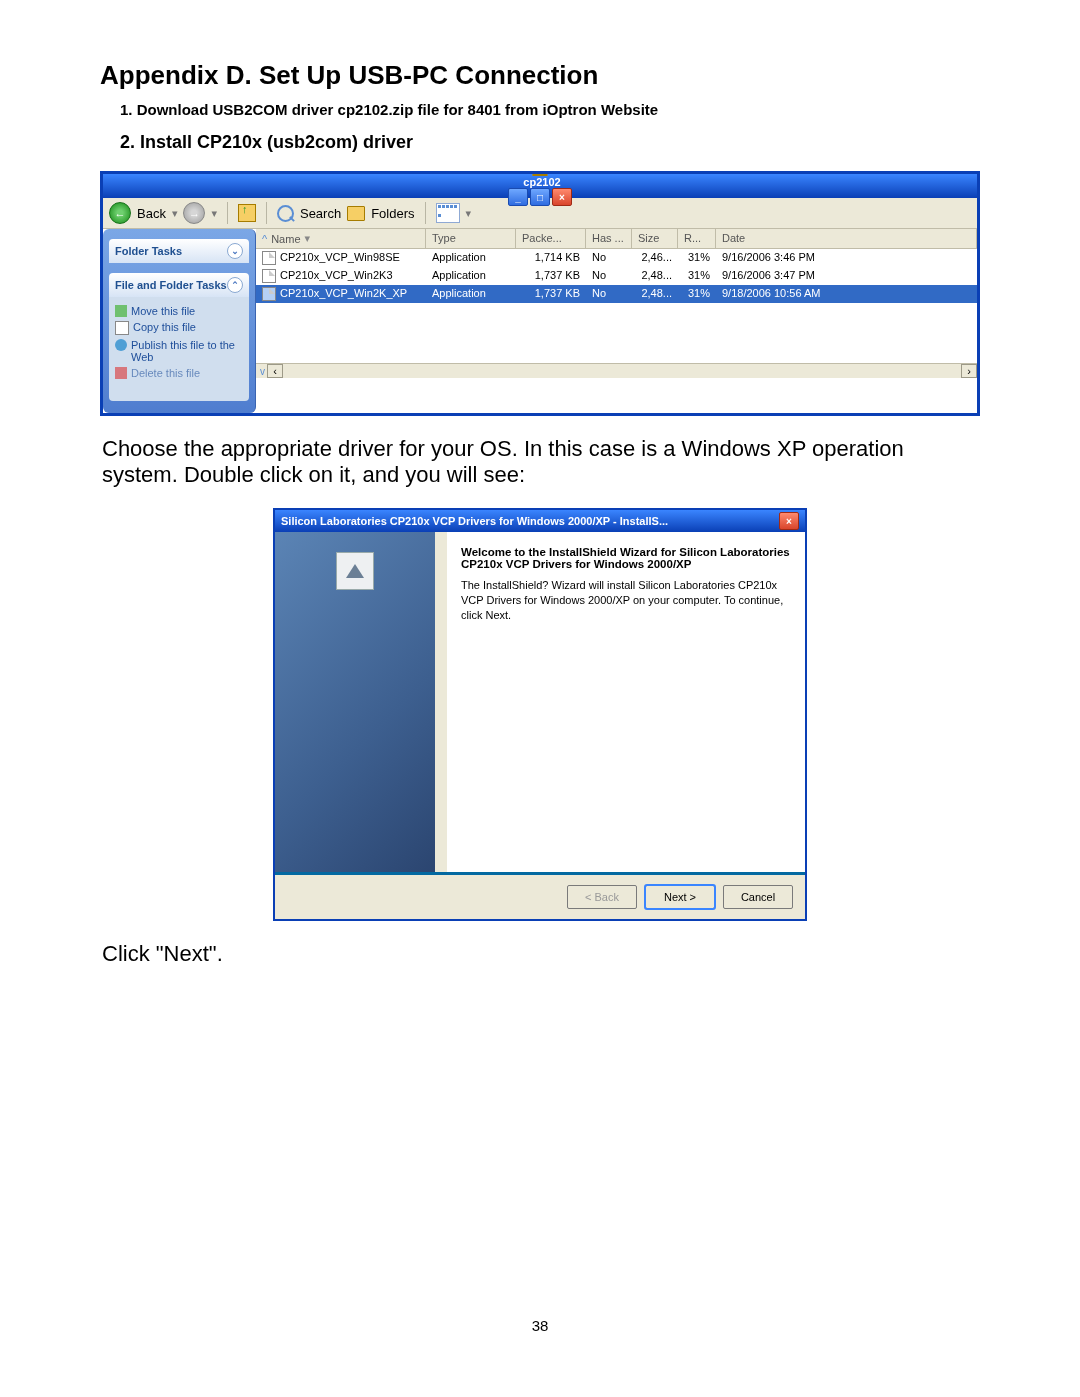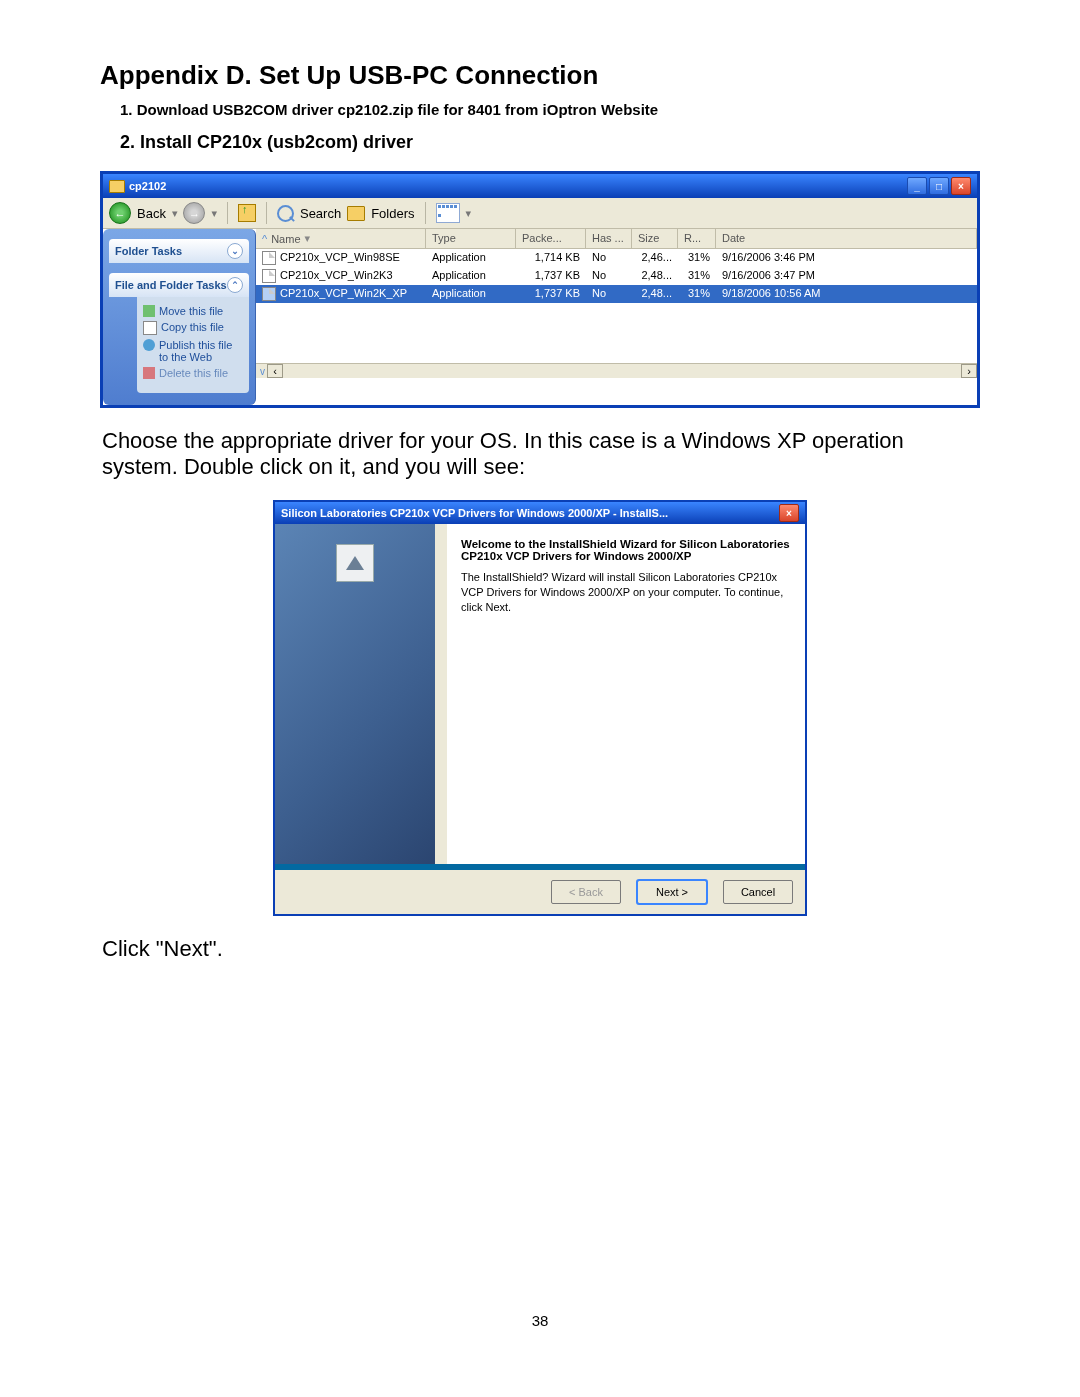--- a/index.html
+++ b/index.html
@@ -20,21 +20,21 @@
   .explorer {
     border: 3px solid #0a3fb5;
     background: #ece9d8;
     font-family: Tahoma, sans-serif;
     font-size: 11px;
   }
   .ex-titlebar {
     background: linear-gradient(#3a85ff,#0a3fb5);
     color: #fff;
     display: flex; align-items: center;
-    height: 24px; padding: 0 6px;
+    height: 24px; padding: 0 6px; flex-direction: column;
   }
   .ex-titlebar .flex { flex: 1; }
   .ex-titlebar .title { font-weight: bold; padding-left: 4px; }
   .ex-folder-icon { width: 14px; height: 11px; background: #f6cf65; border: 1px solid #a67c00; border-radius: 1px; }
   .winbtns { display: flex; gap: 2px; }
   .winbtn { width: 18px; height: 16px; background: linear-gradient(#6fa8ff,#2f6ce0); border: 1px solid #1a4bb0; border-radius: 2px; color: #fff; display: flex; align-items: center; justify-content: center; font-size: 10px; font-weight: bold; }
   .winbtn.close { background: linear-gradient(#ff8a6e,#d9452b); border-color: #a02a15; }
   .ex-menubar { background: #ece9d8; height: 22px; display: flex; align-items: center; padding: 0 8px; gap: 14px; border-bottom: 1px solid #c0bca8; }
   .ex-menubar span { color: #000; }
   .ex-menubar .winflag { margin-left: auto; font-size: 14px; color: #d9452b; }
@@ -47,21 +47,21 @@
   .up-icon::after { content: '↑'; position: absolute; left: 3px; top: -2px; color: #2a9a2a; font-weight: bold; }
   .mag-icon { width: 13px; height: 13px; border: 2px solid #5a8ed4; border-radius: 50%; position: relative; }
   .mag-icon::after { content: ''; position: absolute; width: 6px; height: 2px; background: #5a8ed4; transform: rotate(45deg); left: 10px; top: 11px; }
   .fold-btn { width: 16px; height: 13px; background: #f6cf65; border: 1px solid #a67c00; border-radius: 1px; }
   .views-icon { width: 20px; height: 16px; border: 1px solid #8fa9d4; background: #fff; display: flex; flex-wrap: wrap; padding: 1px; gap: 1px; }
   .views-icon i { width: 3px; height: 3px; background: #5a8ed4; }
   .tb-label { font-size: 13px; }
   .ex-body { display: flex; background: #fff; }
   .ex-side { width: 140px; background: linear-gradient(#7ba7e6,#4f7dcf); padding: 6px; border-right: 1px solid #3a64b1; border-radius: 6px; }
   .side-panel-hdr { background: linear-gradient(#fff,#d7e4f5); color: #205090; font-weight: bold; font-size: 11px; border-radius: 4px 4px 0 0; padding: 4px 6px; display: flex; justify-content: space-between; align-items: center; margin-top: 4px;}
-  .side-panel-body { background: #d0deee; color: #1e4e9a; font-size: 11px; padding: 6px 6px 12px; border-radius: 0 0 4px 4px; margin-bottom: 6px; margin-left: 28px; }
+  .side-panel-body { background: #d0deee; color: #1e4e9a; font-size: 11px; padding: 6px 6px 20px; border-radius: 0 0 4px 4px; margin-bottom: 6px; }
   .side-item { display: flex; align-items: flex-start; gap: 4px; padding: 2px 0; }
   .side-ico { width: 12px; height: 12px; flex-shrink: 0; }
   .chev-circle { width: 14px; height: 14px; border-radius: 50%; background: #fff; border: 1px solid #8aa9d2; color: #4a77c0; font-size: 9px; display: flex; align-items: center; justify-content: center; }
   .ex-main { flex: 1; }
   .ex-cols { display: grid; grid-template-columns: 170px 90px 70px 46px 46px 38px 1fr; font-size: 11px; background: #ece9d8; border-bottom: 1px solid #c0bca8; }
   .ex-cols > div { padding: 3px 6px; border-right: 1px solid #c0bca8; color: #555; }
   .ex-row { display: grid; grid-template-columns: 170px 90px 70px 46px 46px 38px 1fr; font-size: 11px; }
   .ex-row > div { padding: 2px 6px; white-space: nowrap; overflow: hidden; }
   .ex-row.sel { background: #316ac5; color: #fff; }
   .file-ico { width: 12px; height: 12px; background: #fff; border: 1px solid #888; margin-right: 4px; display: inline-block; vertical-align: middle; position: relative; }
@@ -90,21 +90,21 @@
     width: 160px;
     background: linear-gradient(135deg,#5b84b5 0%, #3d5f8f 60%, #2b4570 100%);
     display: flex; align-items: flex-start; justify-content: center; padding-top: 20px;
     position: relative;
   }
   .inst-side-logo { width: 36px; height: 36px; background: #eef0f2; border: 1px solid #9aa; display: flex; align-items: center; justify-content: center; }
   .inst-side-logo::before { content: ''; width: 18px; height: 14px; background: #6b7f95; clip-path: polygon(50% 0, 100% 100%, 0 100%); }
   .inst-main { flex: 1; background: #fff; padding: 14px 14px; color: #000; margin-left: 12px; }
   .inst-main .welcome { font-weight: bold; font-size: 11.5px; margin-bottom: 8px; }
   .inst-main .desc { font-size: 11px; line-height: 1.35; }
-  .inst-footer { height: 44px; border-top: 6px solid #0369a1; display: flex; align-items: center; justify-content: flex-end; padding: 0 12px; gap: 16px; }
+  .inst-footer { height: 44px; border-top: 3px solid #0369a1; display: flex; align-items: center; justify-content: flex-end; padding: 0 12px; gap: 8px; }
   .btn { min-width: 68px; height: 22px; background: #ece9d8; border: 1px solid #7a7a7a; border-radius: 2px; font-size: 11px; display: flex; align-items: center; justify-content: center; }
   .btn.default { outline: 2px solid #3a85ff; outline-offset: -1px; }
   .btn.disabled { color: #999; }
 </style>
 </head>
 <body>
 
 <h1>Appendix D. Set Up USB-PC Connection</h1>
 <div class="step-bold">1.  Download USB2COM driver cp2102.zip file for 8401 from iOptron Website</div>
 <div class="step-h2">2.  Install CP210x (usb2com) driver</div>

